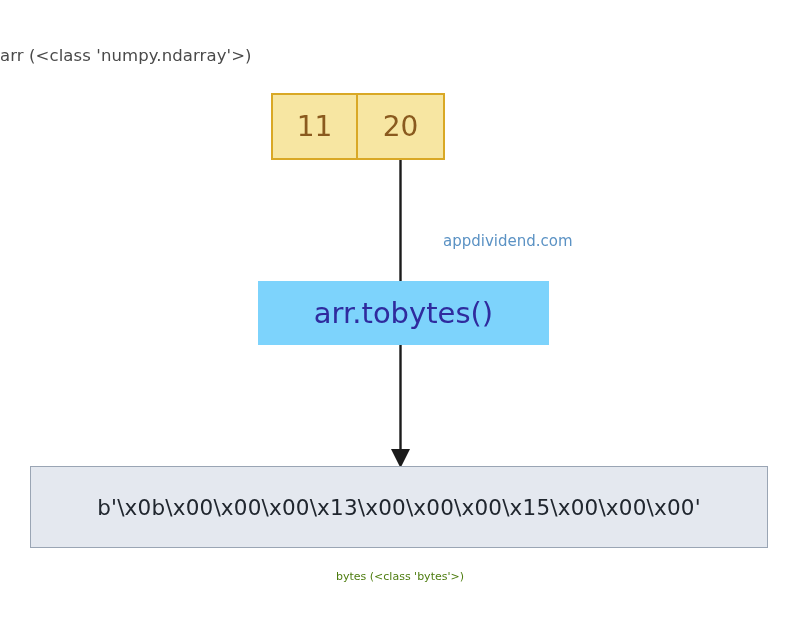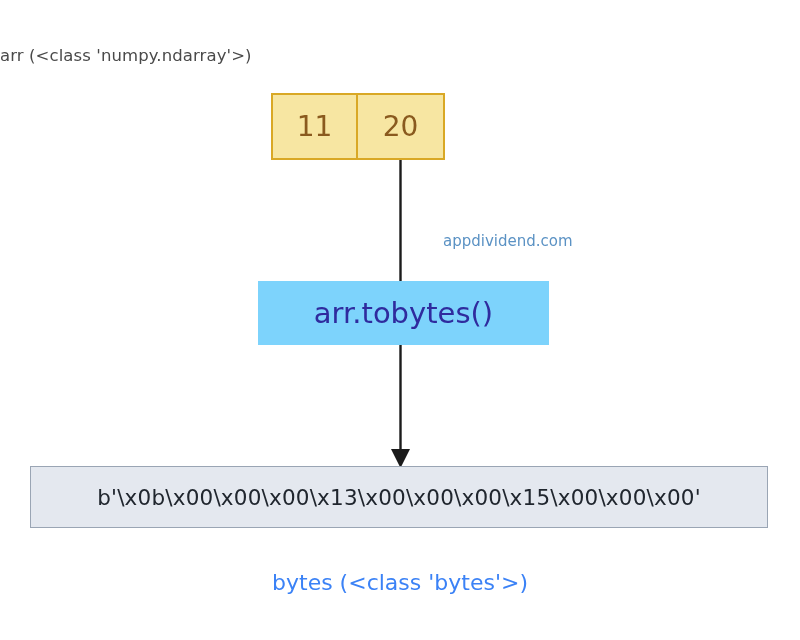--- a/index.html
+++ b/index.html
@@ -99,21 +99,21 @@
     line-height: 1;
     white-space: nowrap;
   }
 
   
   .bytes-box {
     position: absolute;
     left: 30px;
     top: 466px;
     width: 738px;
-    height: 62px;
+    height: 82px;
     box-sizing: border-box;
     background: #e4e8ef;
     border: 1.5px solid #9aa5b4;
     display: flex;
     align-items: center;
     justify-content: center;
   }
   .bytes-text {
     font-size: 21.5px;
     color: #20262e;
@@ -121,22 +121,22 @@
     white-space: nowrap;
   }
 
   
   .bottom-caption {
     position: absolute;
     left: 0;
     top: 570px;
     width: 800px;
     text-align: center;
-    font-size: 22px;
-    color: #3b82f6;
+    font-size: 11px;
+    color: #4d7c0f;
     white-space: nowrap;
   }
 </style>
 </head>
 <body>
 
 <div class="stage">
 
   <div class="top-caption">arr (&lt;class 'numpy.ndarray'&gt;)</div>
 

